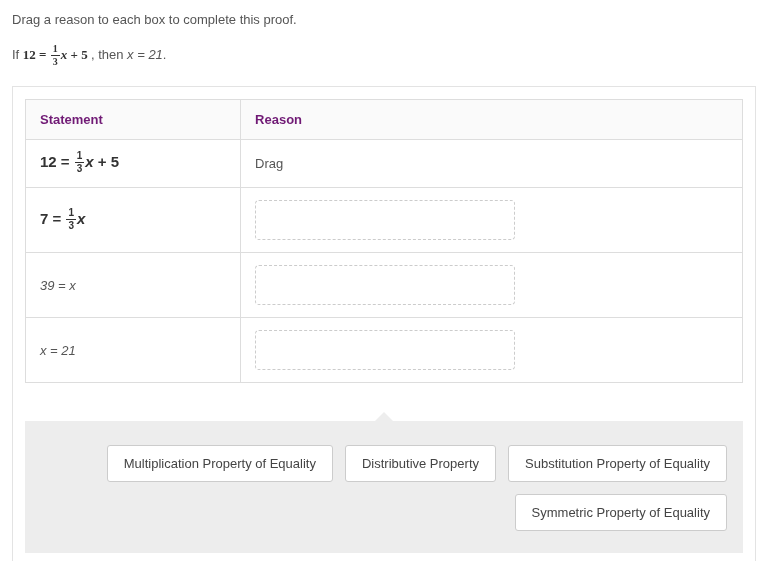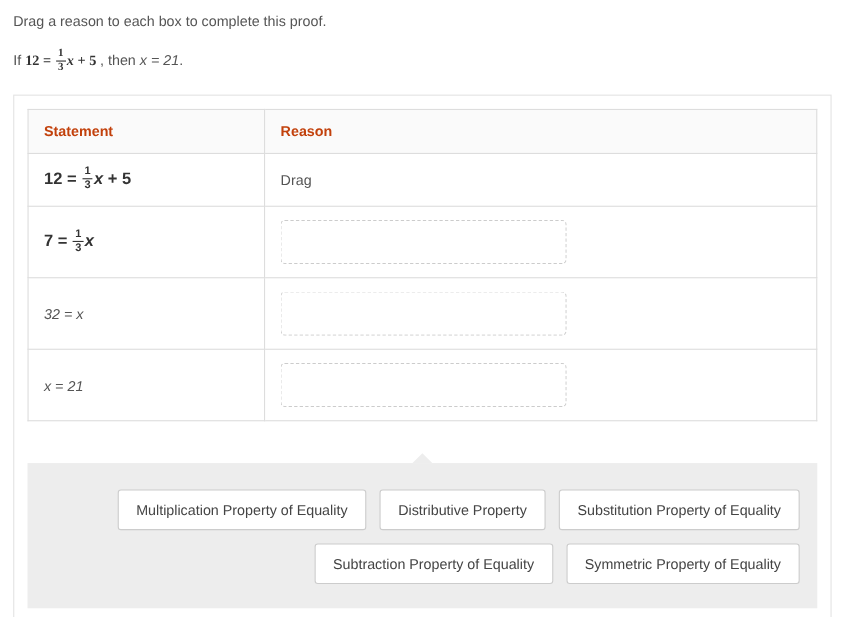--- a/index.html
+++ b/index.html
@@ -26,21 +26,21 @@
     }
     table.proof th, table.proof td {
       border: 1px solid #ddd;
       text-align: left;
       vertical-align: middle;
       padding: 12px 14px;
     }
     table.proof th {
       background: #fafafa;
       font-weight: bold;
-      color: #c2410c;
+      color: #701a75;
       font-size: 13px;
     }
     .col-stmt { width: 30%; }
     .col-reason { width: 70%; }
     td.reason-cell { padding: 10px 14px; height: 64px; }
     td.reason-given { height: auto; }
     .math-stmt {
       font-family: Liberation Sans, sans-serif;
       font-weight: bold;
       color: #333;
@@ -141,21 +141,21 @@
           <span class="math-stmt">
             <span>7</span><span> = </span><span class="frac"><span class="num">1</span><span class="den">3</span></span><span style="font-style:italic">x</span><span></span>
           </span>
         </td>
         <td class="reason-cell">
           <div class="dropzone"></div>
         </td>
       </tr>
       <tr>
         <td>
-          <span class="plain-stmt">32 = x</span>
+          <span class="plain-stmt">39 = x</span>
         </td>
         <td class="reason-cell">
           <div class="dropzone"></div>
         </td>
       </tr>
       <tr>
         <td>
           <span class="plain-stmt">x = 21</span>
         </td>
         <td class="reason-cell">
@@ -165,17 +165,16 @@
     </tbody>
   </table>
 
   <div class="tray">
     <div class="chips-row">
       <div class="chip">Multiplication Property of Equality</div>
       <div class="chip">Distributive Property</div>
       <div class="chip">Substitution Property of Equality</div>
     </div>
     <div class="chips-row">
-      <div class="chip">Subtraction Property of Equality</div>
       <div class="chip">Symmetric Property of Equality</div>
     </div>
   </div>
 </div>
 
 </body></html>

